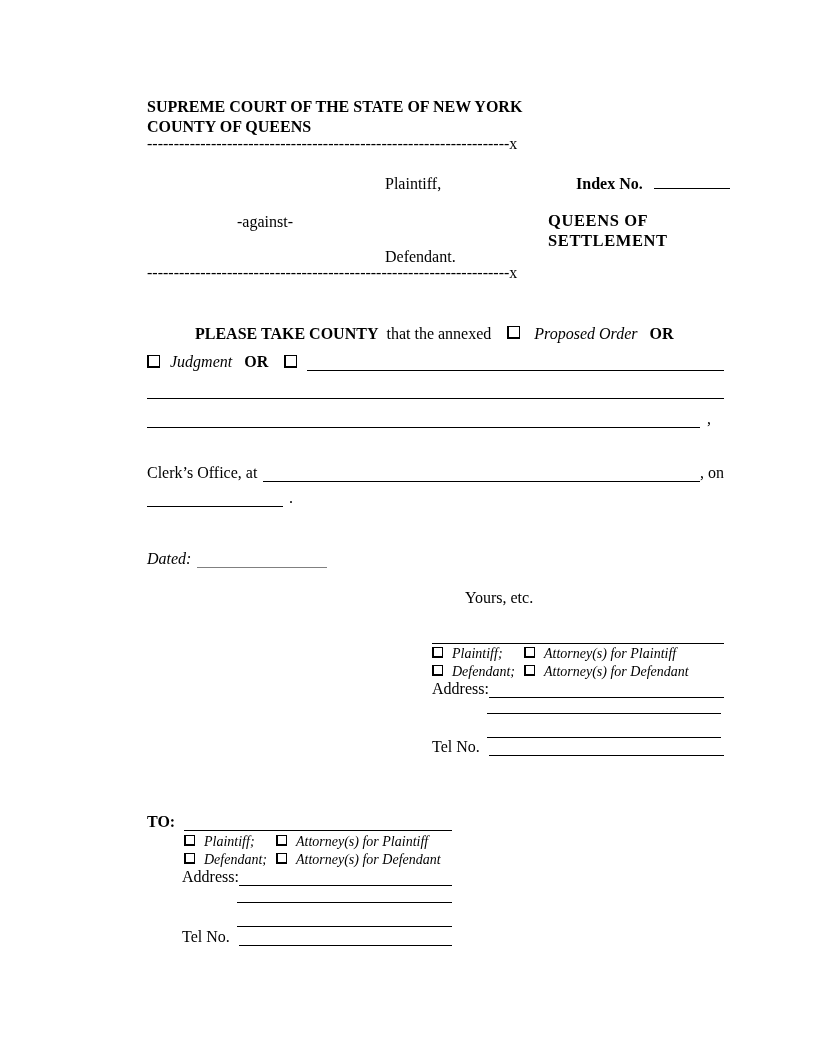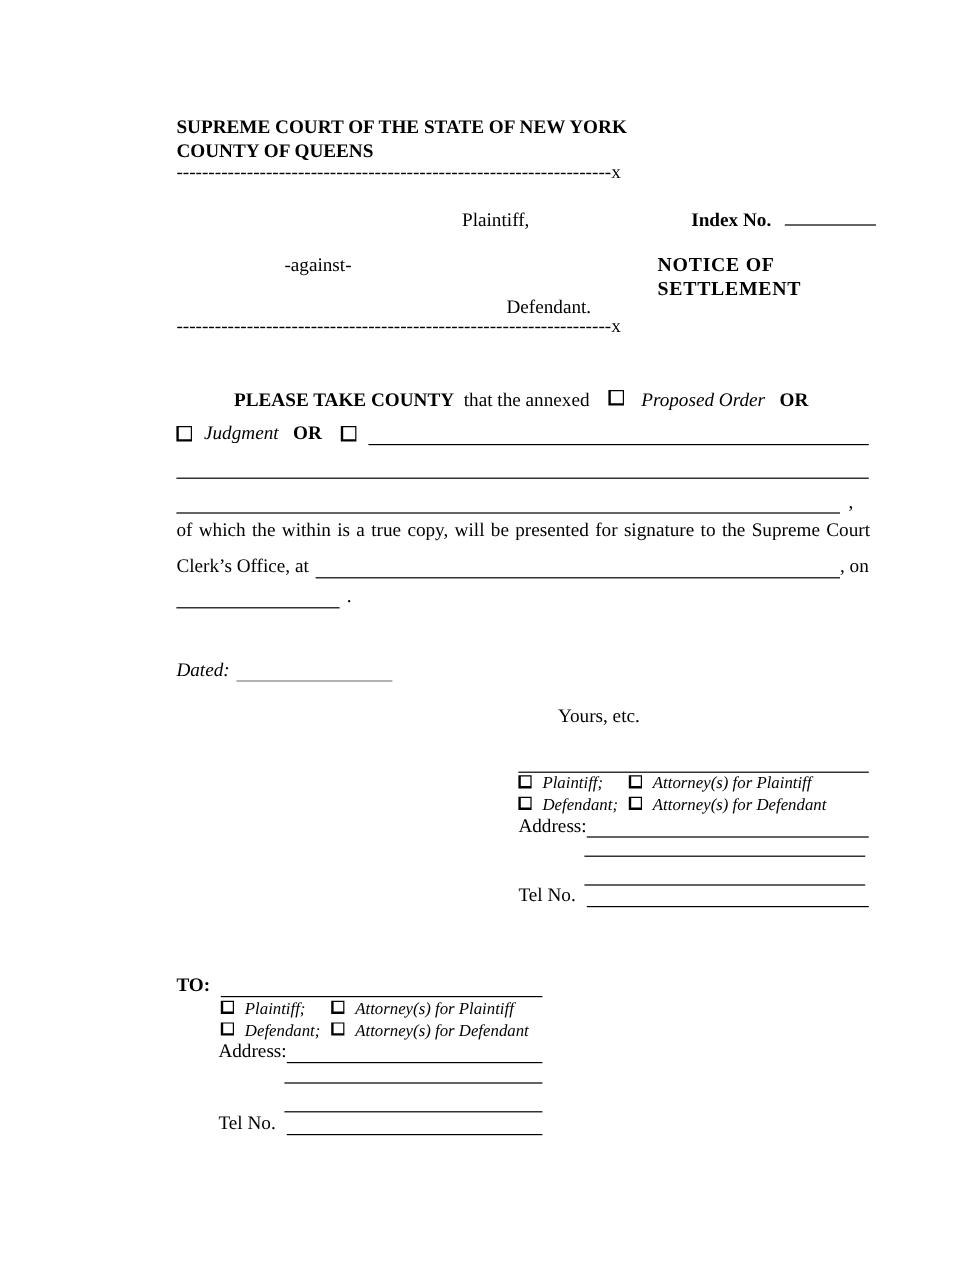--- a/index.html
+++ b/index.html
@@ -49,25 +49,25 @@
   <div class="abs" style="left:385px;top:175px;">Plaintiff,</div>
 
   <div class="abs nowrap" style="left:576px;top:175px;">
     <span class="b">Index No.</span>
     <span class="uline" style="width:76px;margin-left:7px;"></span>
   </div>
 
   <div class="abs" style="left:237px;top:213px;">-against-</div>
 
   <div class="abs title2" style="left:548px;top:211px;">
-    <div>NOTICE OF</div>
+    <div>QUEENS OF</div>
     <div>SETTLEMENT</div>
   </div>
 
-  <div class="abs" style="left:385px;top:248px;margin-left:37px;">Defendant.</div>
+  <div class="abs" style="left:385px;top:248px;">Defendant.</div>
 
   <div class="dashrule" style="left:147px;top:264px;">--------------------------------------------------------------------x</div>
 
   <div class="abs nowrap" style="left:195px;top:325px;">
     <span class="b">PLEASE TAKE COUNTY</span><span>&nbsp;</span>
     <span>that the annexed</span>
     <span class="cb" style="margin-left:12px;"></span>
     <span class="i" style="margin-left:10px;">Proposed Order</span>
     <span class="b" style="margin-left:8px;">OR</span>
   </div>
@@ -80,21 +80,20 @@
     <span class="fill" style="margin-left:10px;"></span>
   </div>
 
   <div class="abs ruleline" style="left:147px;top:382px;width:577px;height:16px;"></div>
 
   <div class="row" style="left:147px;top:411px;width:577px;height:17px;">
     <span class="fill" style="max-width:553px;"></span>
     <span style="margin-left:7px;align-self:flex-end;">,</span>
   </div>
 
-  <div class="abs just" style="left:147px;top:434px;width:578px;">of which the within is a true copy, will be presented for signature to the Supreme Court</div>
 
   <div class="row" style="left:147px;top:464px;width:577px;height:18px;">
     <span style="align-self:flex-end;">Clerk’s Office, at</span>
     <span class="fill" style="margin-left:6px;"></span>
     <span style="align-self:flex-end;">, on</span>
   </div>
 
   <div class="row" style="left:147px;top:490px;height:17px;">
     <span class="fill" style="width:136px;flex:none;"></span>
     <span style="margin-left:6px;align-self:flex-end;">.</span>

